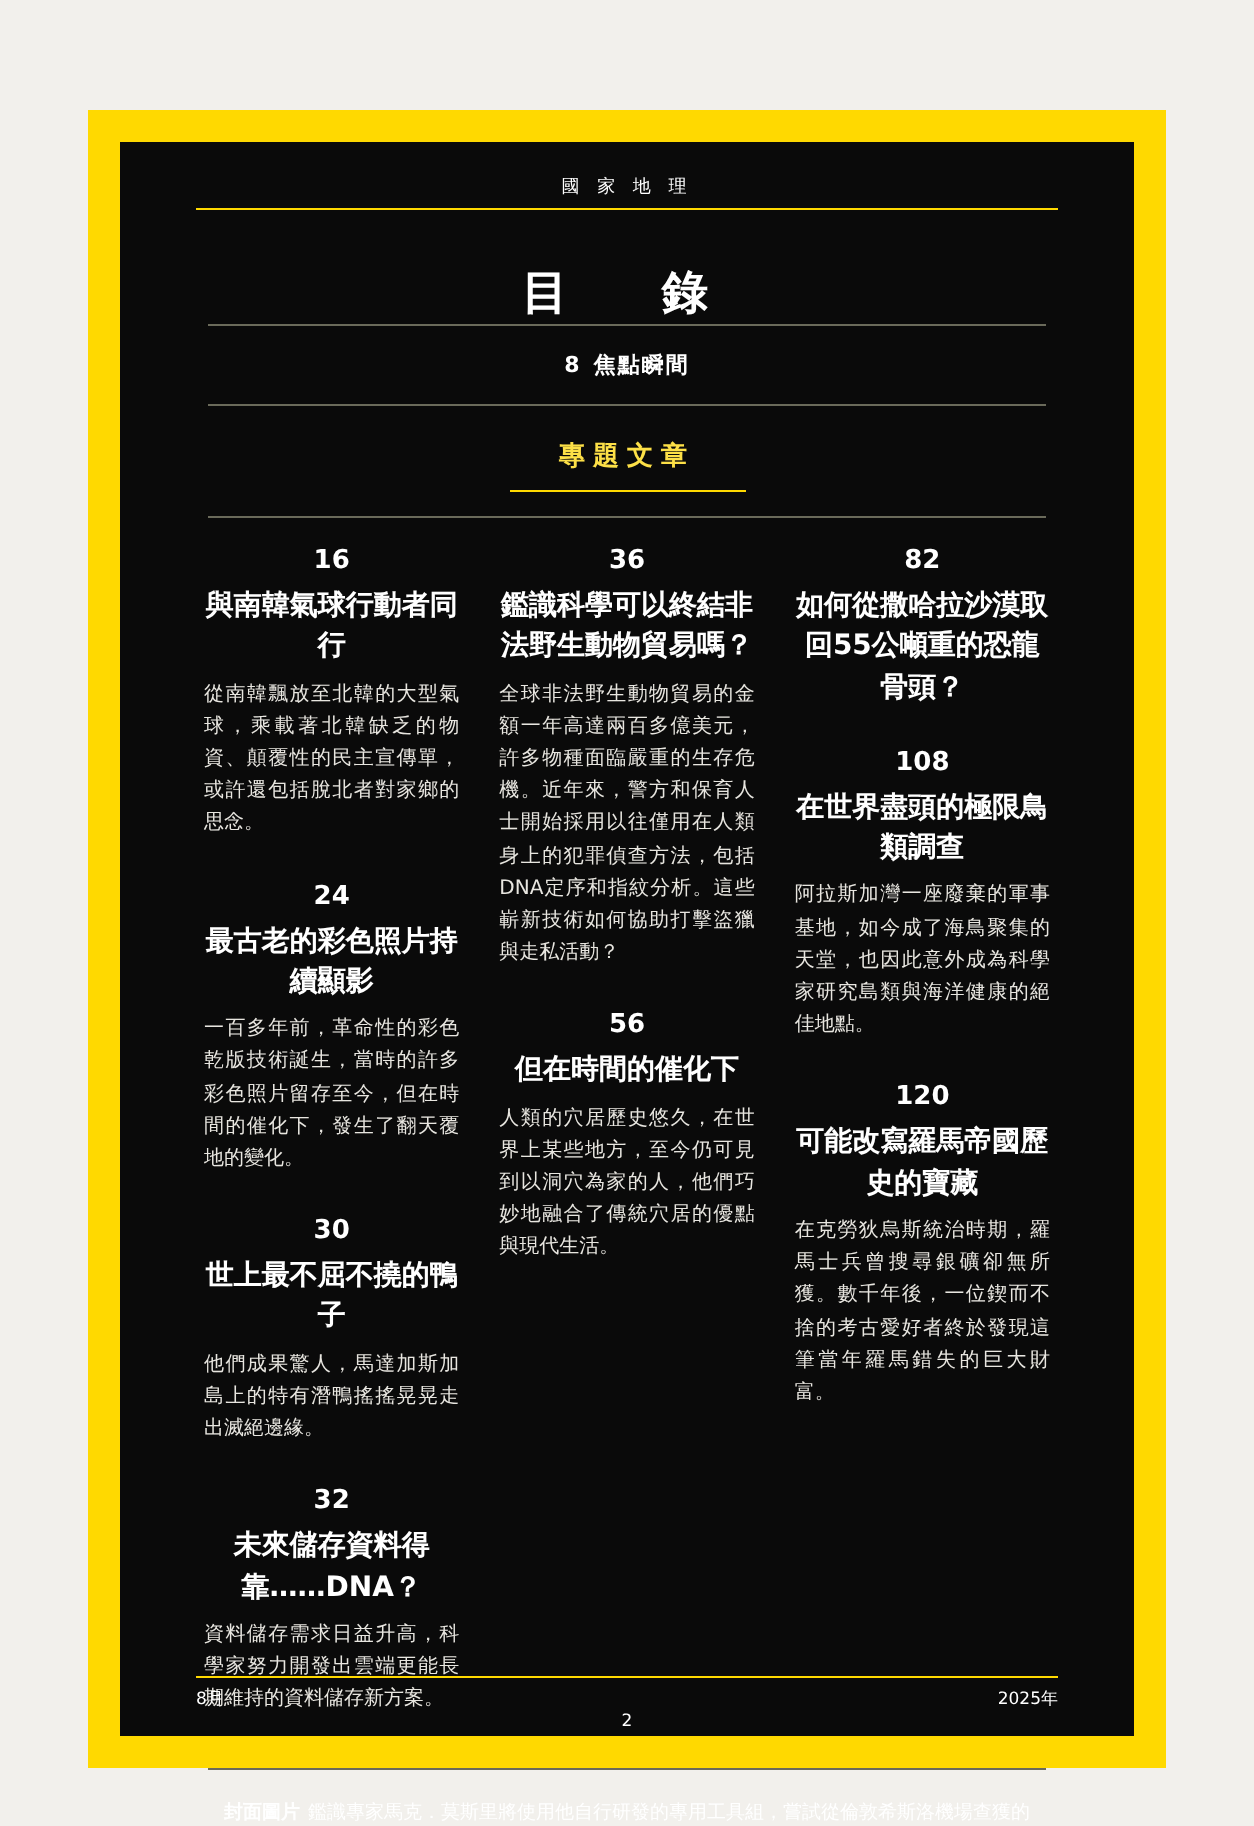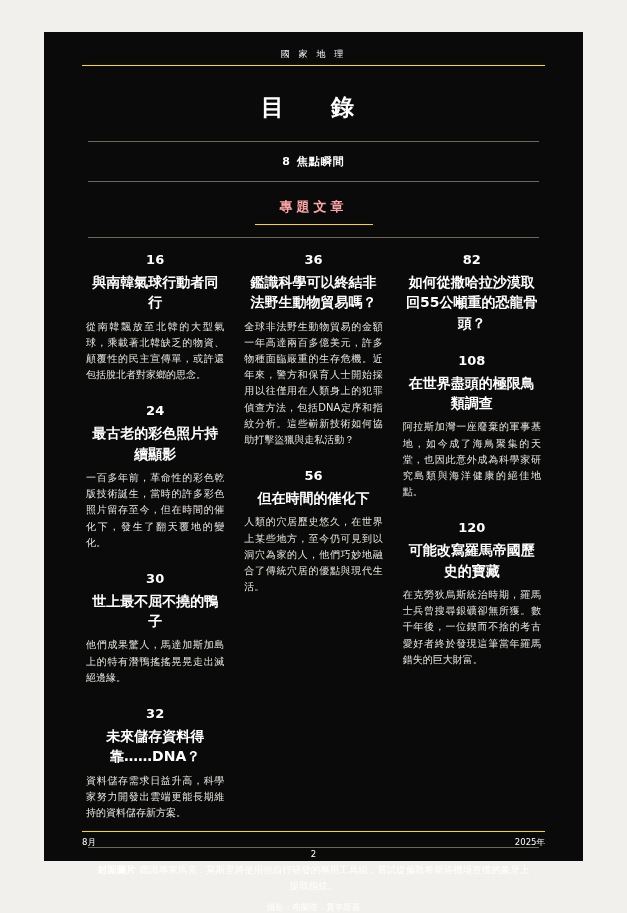--- a/index.html
+++ b/index.html
@@ -9,25 +9,26 @@
   }
   body {
     width: 627px;
     height: 913px;
     font-family: "DejaVu Sans", "Liberation Sans", sans-serif;
     overflow: hidden;
   }
   .page {
     position: absolute;
     left: 44px;
-    top: 32px;
+    top: 55px;
     width: 539px;
     height: 829px;
     background: #ffd900;
     box-sizing: border-box;
+    padding: 16px;
   }
   .inner {
     width: 100%;
     height: 100%;
     background: #0a0a0a;
     box-sizing: border-box;
     padding: 10px 38px 0 38px;
     position: relative;
     color: #ffffff;
   }
@@ -43,40 +44,39 @@
     border-bottom: 1px solid #ffd900;
     width: 100%;
     margin: 0 auto 26px auto;
   }
   .toc-title {
     text-align: center;
     font-size: 23px;
     letter-spacing: 12px;
     font-weight: bold;
     color: #ffffff;
-    margin-bottom: 18px;
     font-family: "DejaVu Serif", "Liberation Serif", serif;
   }
   .rule-thin {
     border-bottom: 1px solid #6a6a5a;
     margin: 0 6px;
   }
   .spotlight {
     text-align: center;
     padding: 12px 0 12px 0;
     font-size: 11px;
     font-weight: bold;
     letter-spacing: 1px;
   }
   .spotlight .num {
     margin-right: 6px;
   }
   .feature-head {
     text-align: center;
-    color: #fca5a5;
+    color: #fde047;
     font-weight: bold;
     font-size: 13px;
     letter-spacing: 4px;
     padding: 16px 0 8px 0;
   }
   .feature-underline {
     width: 118px;
     margin: 0 auto 0 auto;
     border-bottom: 1px solid #ffd900;
   }

